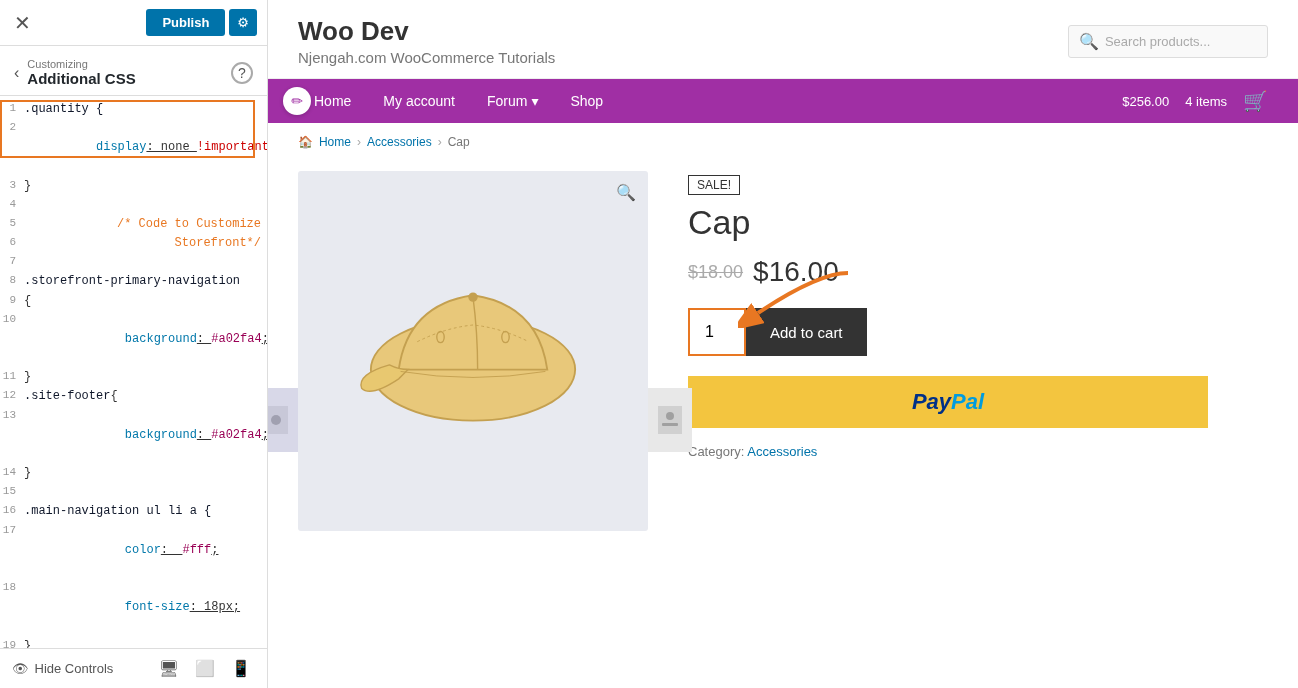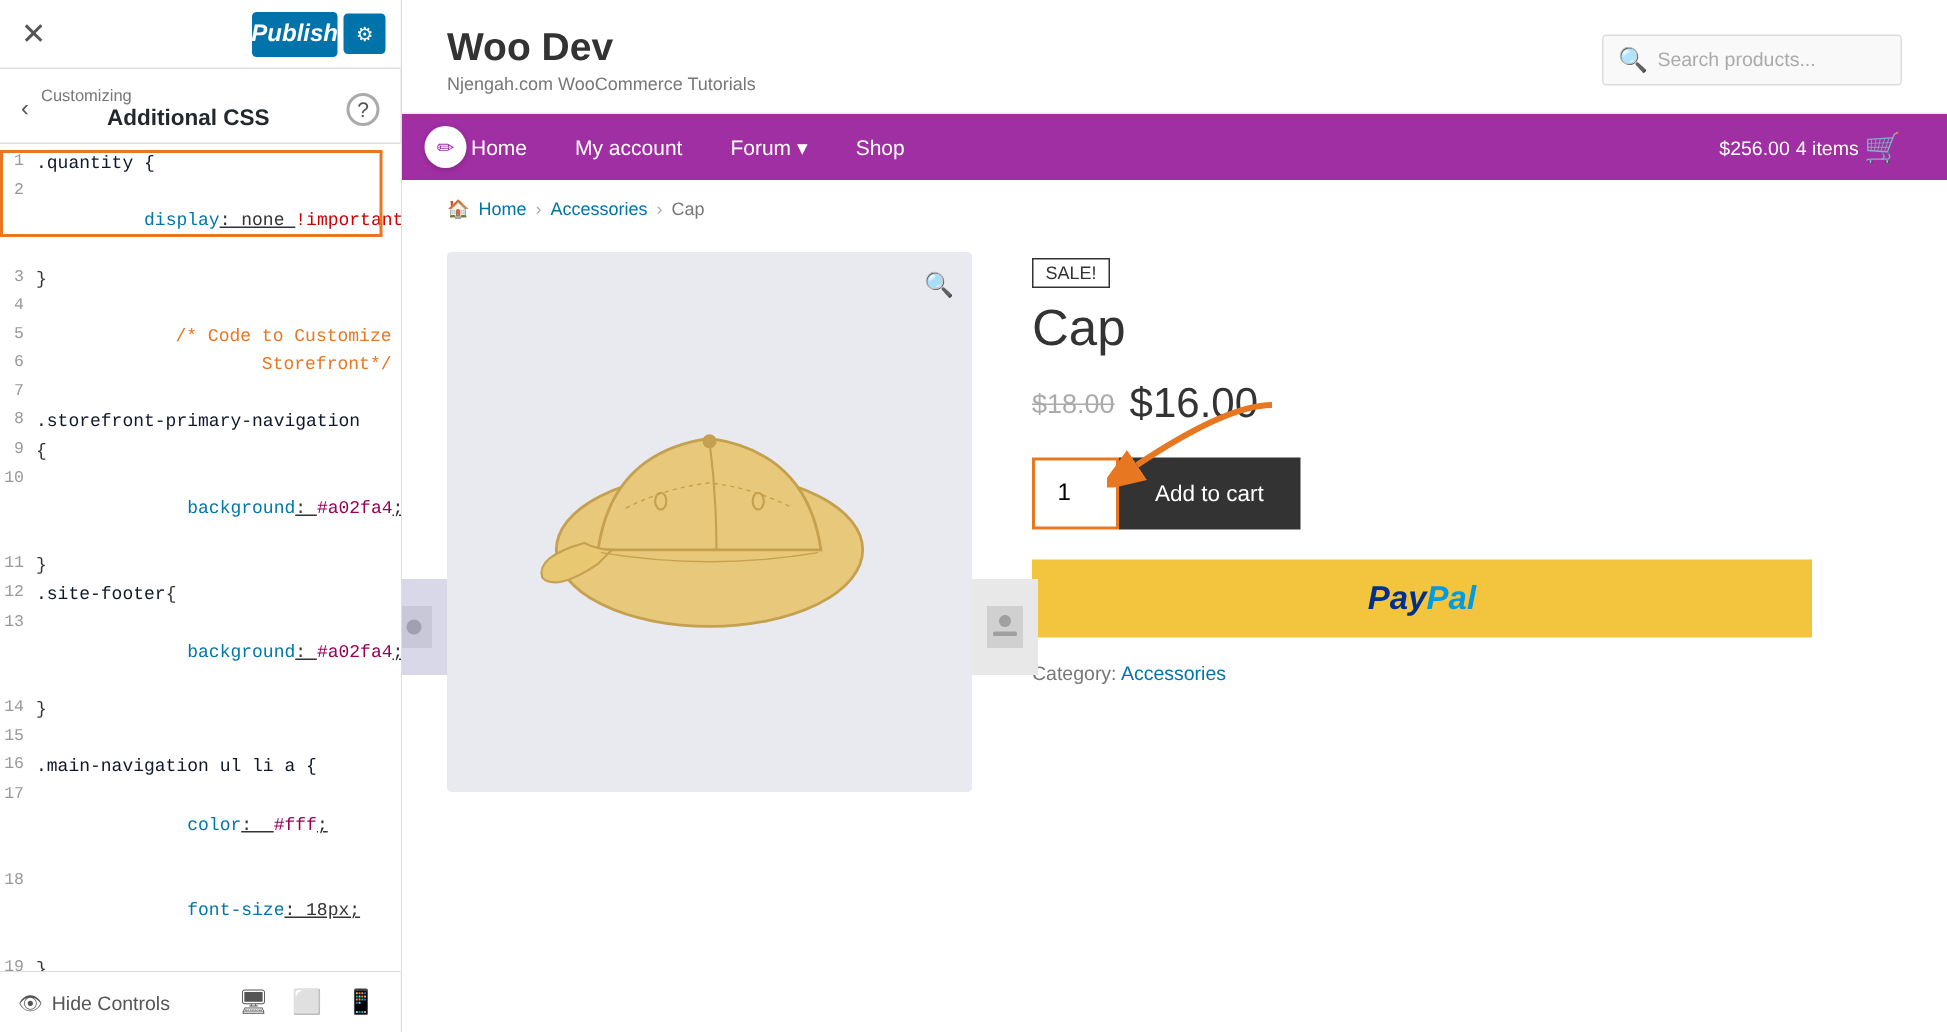--- a/index.html
+++ b/index.html
@@ -40,26 +40,25 @@
     .publish-area {
       display: flex;
       align-items: center;
       gap: 4px;
     }
 
     .publish-btn {
       background: #0073aa;
       color: #fff;
       border: none;
-      padding: 6px 0;
-      font-size: 16px;
+      padding: 6px 16px;
+      font-size: 13px;
       font-weight: bold;
       border-radius: 3px;
       cursor: pointer;
-      font-style: italic;
     }
 
     .gear-btn {
       background: #0073aa;
       color: #fff;
       border: none;
       padding: 6px 8px;
       font-size: 13px;
       border-radius: 3px;
       cursor: pointer;
@@ -84,21 +83,20 @@
 
     .customizer-label {
       font-size: 11px;
       color: #777;
     }
 
     .customizer-section-title {
       font-size: 15px;
       font-weight: bold;
       color: #23282d;
-      margin-left: 44px;
     }
 
     .help-btn {
       background: none;
       border: none;
       font-size: 14px;
       cursor: pointer;
       color: #555;
       width: 22px;
       height: 22px;
@@ -226,21 +224,21 @@
       border-bottom: 1px solid #eee;
     }
 
     .site-title {
       font-size: 26px;
       font-weight: bold;
       color: #333;
     }
 
     .site-subtitle {
-      font-size: 12px;
+      font-size: 15px;
       color: #777;
       margin-top: 2px;
     }
 
     .search-box {
       display: flex;
       align-items: center;
       border: 1px solid #ddd;
       border-radius: 3px;
       padding: 6px 10px;
@@ -299,21 +297,21 @@
       font-size: 14px;
       display: flex;
       align-items: center;
       gap: 4px;
       cursor: pointer;
     }
 
     .cart-area {
       display: flex;
       align-items: center;
-      gap: 4px;
+      gap: 16px;
       color: #fff;
       font-size: 13px;
     }
 
     .cart-icon {
       font-size: 20px;
     }
 
     
     .breadcrumb {

